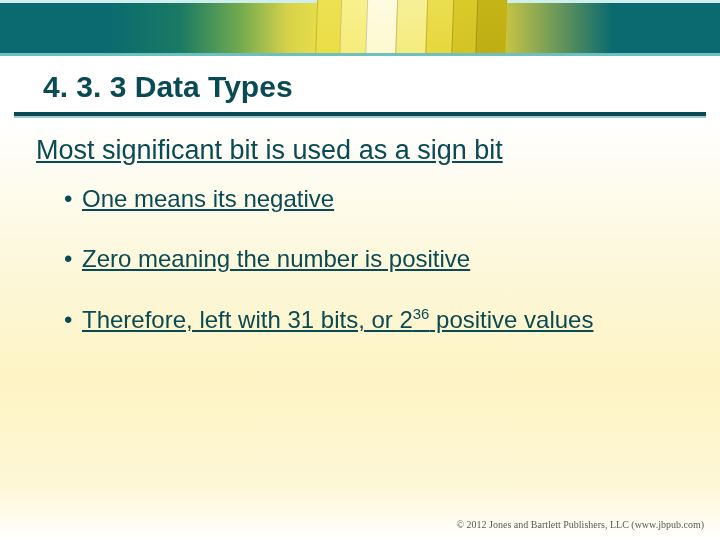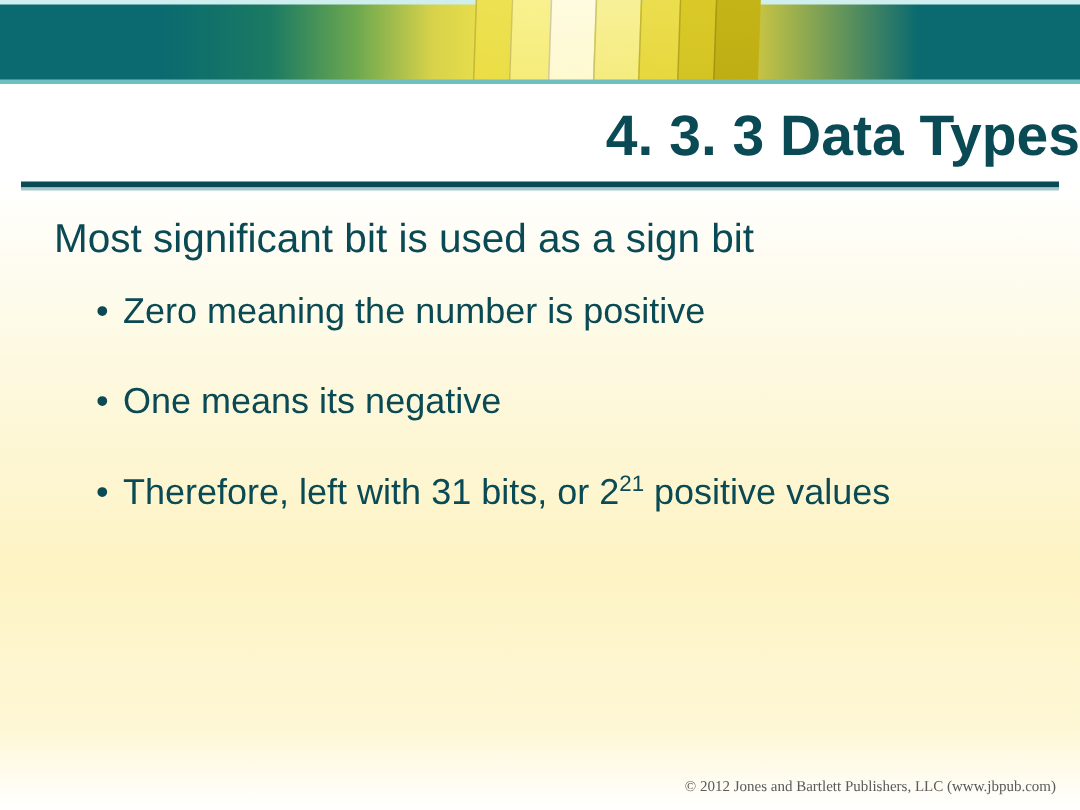--- a/index.html
+++ b/index.html
@@ -28,36 +28,36 @@
   .balloon .p2 { left: 24px;width: 26px; background: linear-gradient(to bottom,#fff9b0,#f2e86a); }
   .balloon .p3 { left: 50px;width: 30px; background: linear-gradient(to bottom,#ffffff,#fdf7c0); }
   .balloon .p4 { left: 80px;width: 30px; background: linear-gradient(to bottom,#fdf7c0,#f2e86a); }
   .balloon .p5 { left:110px;width: 26px; background: linear-gradient(to bottom,#f2e86a,#e3d22f); }
   .balloon .p6 { left:136px;width: 24px; background: linear-gradient(to bottom,#e3d22f,#cfbf1f); }
   .balloon .p7 { left:160px;width: 30px; background: linear-gradient(to bottom,#cfbf1f,#b8a80f); }
   .banner-edge-top { position:absolute; left:0; right:0; top:0; height:3px; background:#cfeeee; }
   .banner-edge-bot { position:absolute; left:0; right:0; bottom:0; height:3px; background:#6fbfc0; }
 
   .slide-title {
-    text-align: right;
+    text-align: left;
     color: #0a4a55;
-    font-size: 38px;
+    font-size: 30px;
     font-weight: bold;
     padding: 14px 0 8px 0;
     margin-left: 43px;
   }
   .title-rule {
     margin: 0 14px;
     position: relative;
     height: 6px;
   }
   .title-rule .bar-dark { position:absolute; left:0; right:0; top:0; height:4px; background:#0a4a55; }
   .title-rule .bar-lite { position:absolute; left:0; right:0; top:4px; height:2px; background:#a9c8cc; }
 
-  .body { padding: 16px 20px 0 48px; color:#0a4a55; }
+  .body { padding: 16px 20px 0 48px; color:#0a4a55;text-decoration:underline; }
   .lead { font-size: 27px; line-height: 1.25; margin-bottom: 16px; margin-left: -12px; }
   .bullets { padding-left: 34px; }
   .bullet { font-size: 24px; line-height: 1.28; margin-bottom: 30px; position: relative; }
   .bullet::before {
     content: "•";
     position: absolute; left: -18px; top: 0;
     color:#0a4a55; font-size: 24px;
   }
   .sup { font-size: 0.62em; vertical-align: super; line-height: 0; }
   .footer {
@@ -91,29 +91,29 @@
   <div class="title-rule">
     <div class="bar-dark"></div>
     <div class="bar-lite"></div>
   </div>
 
   <div class="body">
     <div class="lead">Most significant bit is used as a sign bit</div>
     <div class="bullets">
 
       <div class="bullet">
+        <span>One means its negative</span>
+      </div>
+
+      <div class="bullet">
         <span>Zero meaning the number is positive</span>
       </div>
 
       <div class="bullet">
-        <span>One means its negative</span>
-      </div>
-
-      <div class="bullet">
-        <span>Therefore, left with 31 bits, or 2</span><span class="sup">21</span><span> positive values</span>
+        <span>Therefore, left with 31 bits, or 2</span><span class="sup">36</span><span> positive values</span>
       </div>
 
     </div>
   </div>
 
   <div class="footer">© 2012 Jones and Bartlett Publishers, LLC (www.jbpub.com)</div>
 
 </div>
 
 </body></html>

